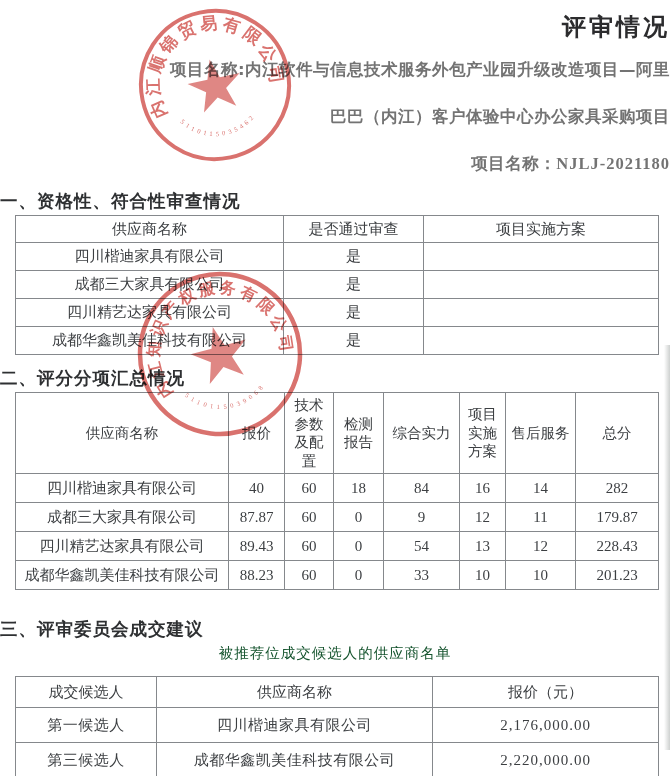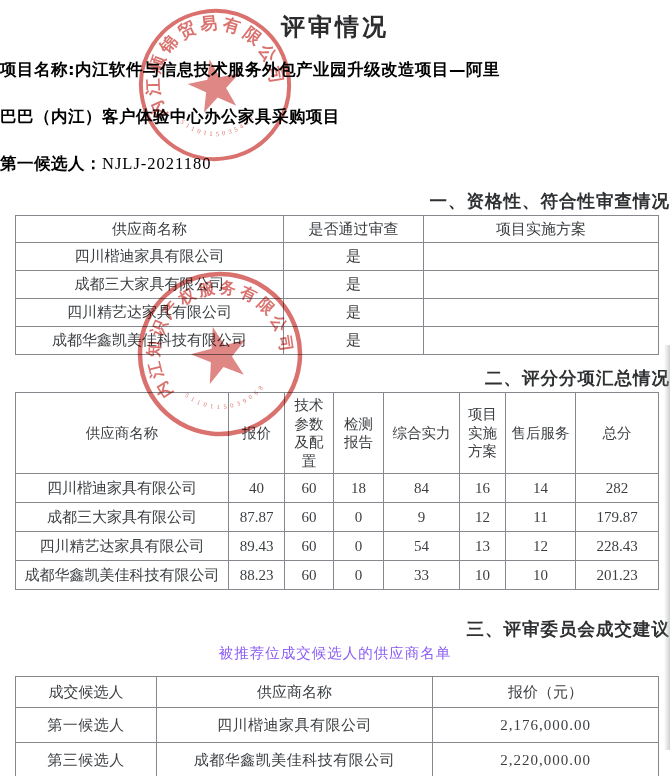--- a/index.html
+++ b/index.html
@@ -7,50 +7,50 @@
     position:relative;
     width:670px;height:776px;
     background:#fff;
     overflow:hidden;
     font-family:"Liberation Serif","DejaVu Serif",serif;
     color:#3a3d40;
   }
   
   .doc-title{
     margin:12px 0 0 0;
-    text-align:center;
+    text-align:right;
     font-family:"DejaVu Sans","Liberation Sans",sans-serif;
     font-weight:700;font-size:24px;line-height:30px;
     letter-spacing:3px;color:#2c2c2e;
   }
   .proj-line{
     margin:27px 0 0 0;
-    text-align:left;
+    text-align:right;
     font-family:"DejaVu Sans","Liberation Sans",sans-serif;
     font-weight:700;font-size:16.5px;line-height:20px;
-    letter-spacing:.5px;color:#000000;
+    letter-spacing:.5px;color:#737373;
   }
   .proj-line.first{margin-top:18px;}
   .proj-num .num{
     font-family:"Liberation Serif","DejaVu Serif",serif;
-    font-weight:400;letter-spacing:1px;
+    font-weight:700;letter-spacing:1px;
   }
   .sec-heading{
     margin:12px 0 0 0;
-    text-align:right;
+    text-align:left;
     font-family:"DejaVu Sans","Liberation Sans",sans-serif;
     font-weight:700;font-size:17.5px;line-height:22px;
     letter-spacing:1px;color:#2e3032;
   }
   .sec-heading.s1{margin-top:16px;}
   .sec-heading.s3{margin-top:28px;}
   .sub-line{
     margin:4px 0 0 0;
     text-align:center;
-    font-size:14.5px;line-height:18px;letter-spacing:1px;color:#8b5cf6;
+    font-size:14.5px;line-height:18px;letter-spacing:1px;color:#14532d;
   }
   
   table{
     border-collapse:collapse;table-layout:fixed;
     width:643px;margin:3px 0 0 15px;
     font-size:15px;color:#3c3f42;
   }
   th,td{
     border:1px solid #85888c;
     text-align:center;vertical-align:middle;
@@ -89,21 +89,21 @@
 </style>
 </head>
 <body>
 
 <div class="page">
 
   <h1 class="doc-title">评审情况</h1>
 
   <p class="proj-line first">项目名称:内江软件与信息技术服务外包产业园升级改造项目—阿里</p>
   <p class="proj-line">巴巴（内江）客户体验中心办公家具采购项目</p>
-  <p class="proj-line proj-num"><span>第一候选人：</span><span class="num">NJLJ-2021180</span></p>
+  <p class="proj-line proj-num"><span>项目名称：</span><span class="num">NJLJ-2021180</span></p>
 
   <h2 class="sec-heading s1">一、资格性、符合性审查情况</h2>
 
   <table class="t1">
     <colgroup>
         <col style="width:268px">
         <col style="width:140px">
         <col style="width:235px">
       </colgroup>
     <thead>

